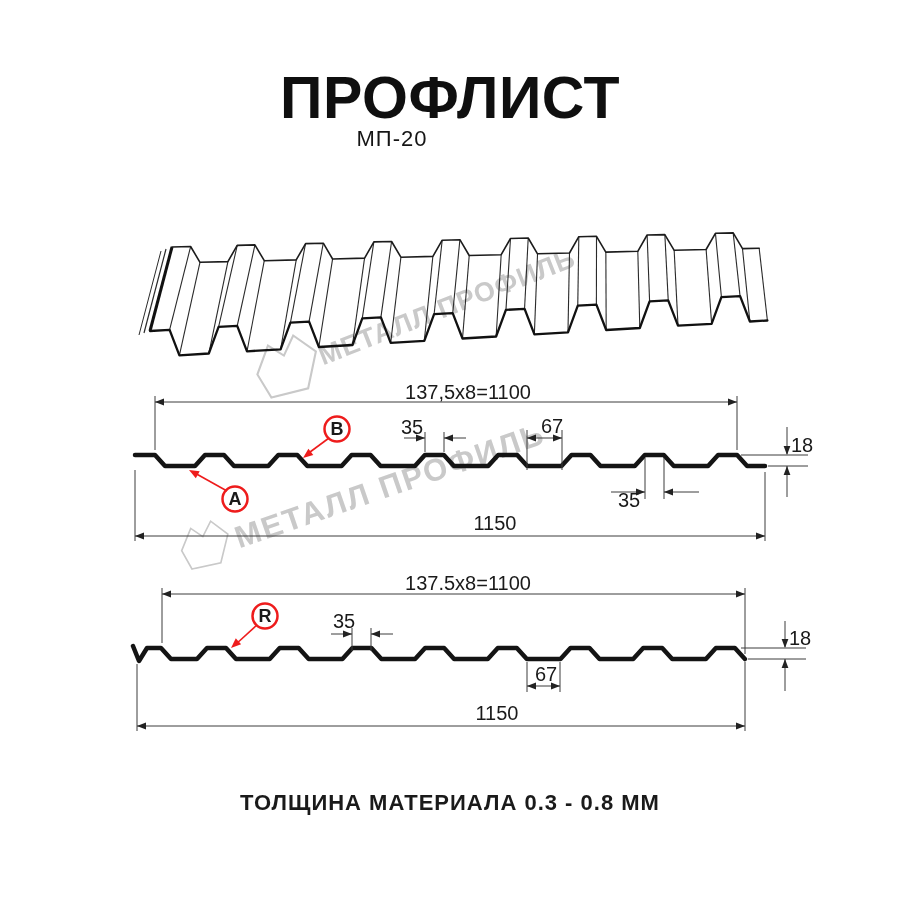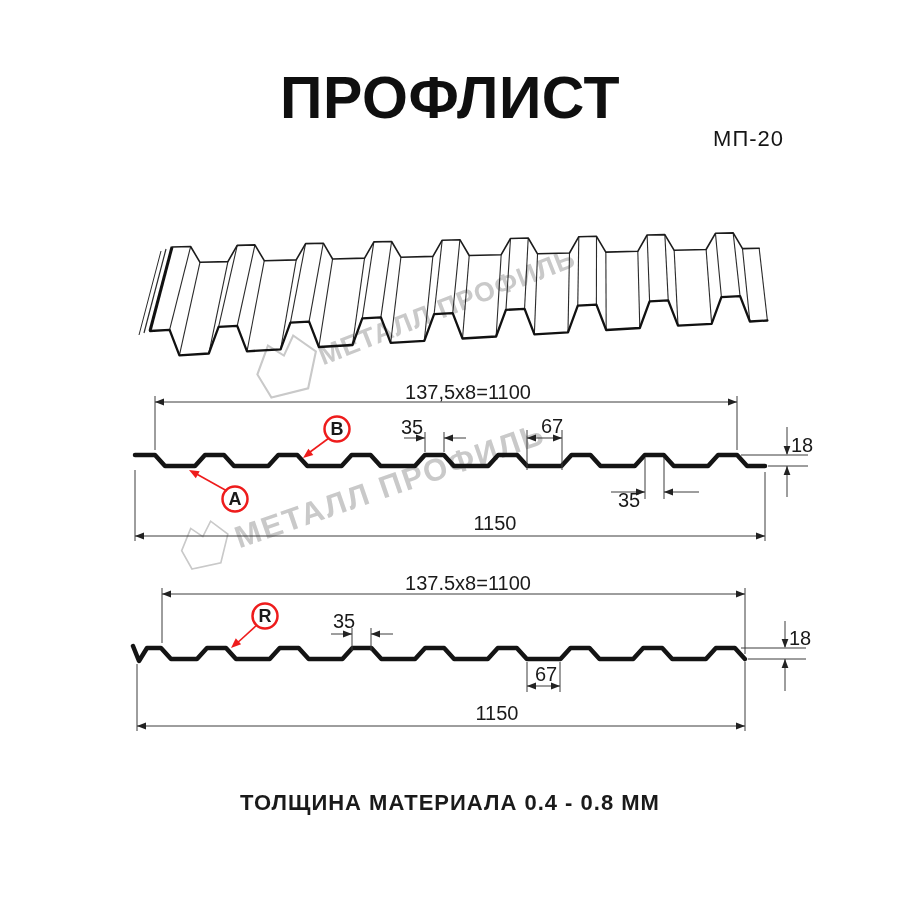--- a/index.html
+++ b/index.html
@@ -1,21 +1,21 @@
 <!DOCTYPE html>
 <html><head>
 <meta charset="utf-8">
 <style>
   html,body{margin:0;padding:0}
   body{width:900px;height:900px;background:#ffffff;position:relative;overflow:hidden;
        font-family:"Liberation Sans",sans-serif;color:#111}
   .abs{position:absolute}
   .title{left:0;top:74px;width:900px;text-align:center;font-size:59px;line-height:48px;
          font-weight:700;letter-spacing:0.5px;color:#0f0f0f}
-  .subtitle{left:0;top:127px;width:784px;text-align:right;font-size:22px;line-height:24px;
+  .subtitle{left:0;top:127px;width:784px;text-align:center;font-size:22px;line-height:24px;
             font-weight:500;letter-spacing:1px;color:#151515}
   .footer{left:0;top:790px;width:900px;text-align:center;font-size:22px;line-height:26px;
           font-weight:600;letter-spacing:1px;color:#1a1a1a}
   .wm-text{color:#c9c9c9;font-weight:700;white-space:nowrap}
   #wm1t{left:320px;top:342px;font-size:27px;letter-spacing:1px;
         transform:rotate(-21.5deg);transform-origin:0 50%}
   #wm2t{left:236px;top:521px;font-size:31px;letter-spacing:2px;
         transform:rotate(-19deg);transform-origin:0 50%}
   .wm-logo{stroke:#c9c9c9;fill:none;stroke-width:3}
   svg text{font-family:"Liberation Sans",sans-serif;fill:#1a1a1a}
@@ -29,21 +29,21 @@
 <svg class="abs" style="left:252px;top:334px;transform:rotate(-10deg)" width="70" height="62" viewBox="0 0 100 88">
   <path class="wm-logo" d="M6,50 L28,12 L48,30 L66,4 L94,32 L74,82 L20,86 Z"></path>
 </svg>
 <div class="abs wm-text" id="wm2t">МЕТАЛЛ ПРОФИЛЬ</div>
 <svg class="abs" style="left:176px;top:520px;transform:rotate(-8deg)" width="58" height="48" viewBox="0 0 100 88">
   <path class="wm-logo" d="M6,50 L28,12 L48,30 L66,4 L94,32 L74,82 L20,86 Z"></path>
 </svg>
 
 <div class="abs title">ПРОФЛИСТ</div>
 <div class="abs subtitle">МП-20</div>
-<div class="abs footer">ТОЛЩИНА МАТЕРИАЛА 0.4 - 0.8 ММ</div>
+<div class="abs footer">ТОЛЩИНА МАТЕРИАЛА 0.3 - 0.8 ММ</div>
 
 <svg id="main" class="abs" style="left:0;top:0" width="900" height="900" viewBox="0 0 900 900">
 
   <g id="sheet3d">
       <line x1="150" y1="331" x2="172" y2="247" stroke="#2a2a2a" stroke-width="1.1"></line>
       <line x1="169.6" y1="329.84" x2="190.64" y2="246.52999999999997" stroke="#2a2a2a" stroke-width="1.1"></line>
       <line x1="179.4" y1="355.26" x2="199.96" y2="262.295" stroke="#2a2a2a" stroke-width="1.1"></line>
       <line x1="208.8" y1="353.52" x2="227.92000000000002" y2="261.59" stroke="#2a2a2a" stroke-width="1.1"></line>
       <line x1="218.6" y1="326.94" x2="237.24" y2="245.35500000000002" stroke="#2a2a2a" stroke-width="1.1"></line>
       <line x1="237.22" y1="325.838" x2="254.948" y2="244.9085" stroke="#2a2a2a" stroke-width="1.1"></line>

